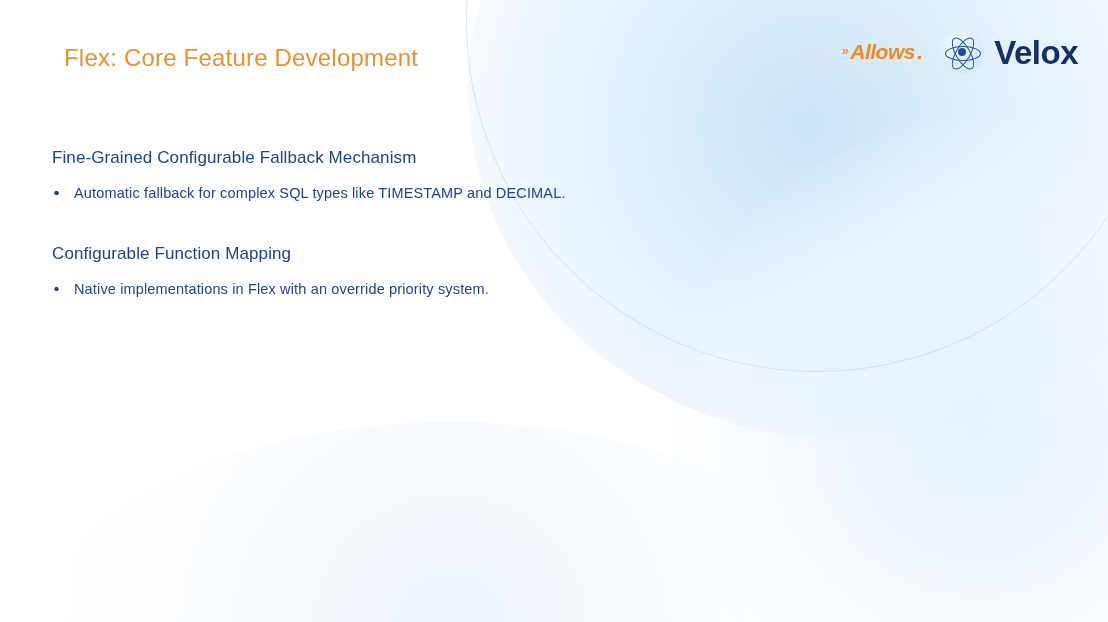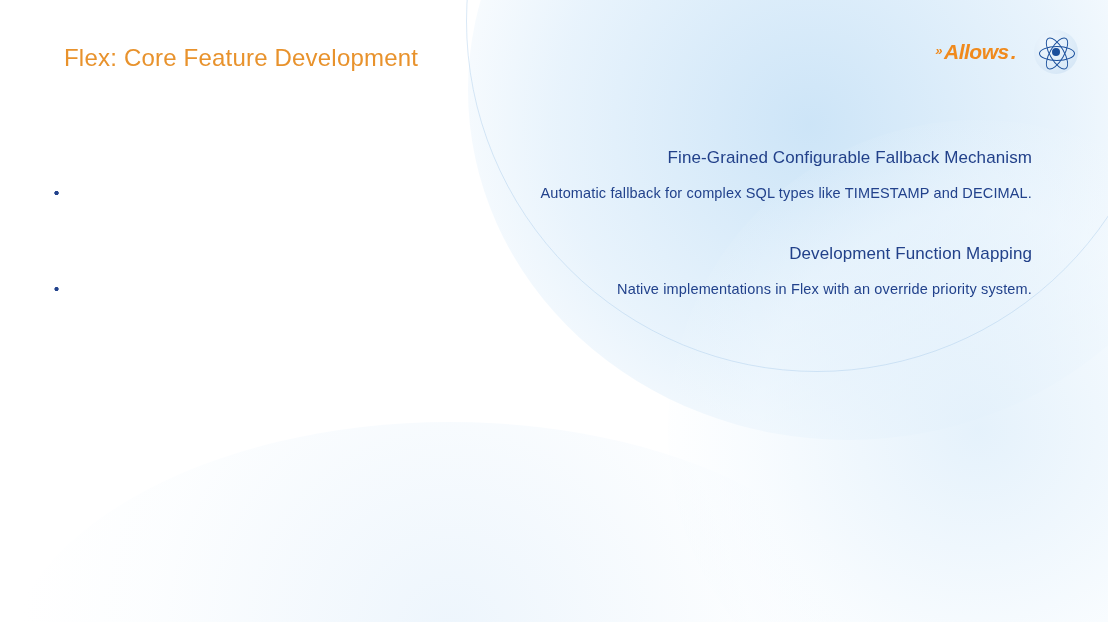--- a/index.html
+++ b/index.html
@@ -9,21 +9,20 @@
   }
   body {
     font-family: "Liberation Sans", sans-serif;
   }
   .slide {
     position: relative;
     width: 1108px;
     height: 622px;
     overflow: hidden;
     background: #ffffff;
-    text-align: right;
   }
   
   .bg-wash-a {
     position: absolute;
     right: -120px;
     top: -260px;
     width: 760px;
     height: 700px;
     border-radius: 50%;
     background: radial-gradient(circle at 45% 55%, rgba(196,224,246,0.85) 0%, rgba(214,234,250,0.55) 45%, rgba(255,255,255,0) 72%);
@@ -205,40 +204,41 @@
       <span>Allows</span>
       <span class="dot">.</span>
     </div>
     <div class="velox">
       <div class="velox-mark">
         <div class="ring r1"></div>
         <div class="ring r2"></div>
         <div class="ring r3"></div>
         <div class="core"></div>
       </div>
+      <div class="velox-word">Velox</div>
     </div>
   </div>
 
   <div class="content">
 
     <div class="section-heading">Fine-Grained Configurable Fallback Mechanism</div>
     <ul class="bullets">
       <li>
         <span class="bullet-dot">•</span>
       </li>
       <li>
         <span class="bullet-dot">•</span>
       </li>
       <li>
         <span class="bullet-dot">•</span>
         <span>Automatic fallback for complex SQL types like TIMESTAMP and DECIMAL.</span>
       </li>
     </ul>
 
-    <div class="section-heading second">Development Function Mapping</div>
+    <div class="section-heading second">Configurable Function Mapping</div>
     <ul class="bullets">
       <li>
         <span class="bullet-dot">•</span>
       </li>
       <li>
         <span class="bullet-dot">•</span>
         <span>Native implementations in Flex with an override priority system.</span>
       </li>
     </ul>
 

